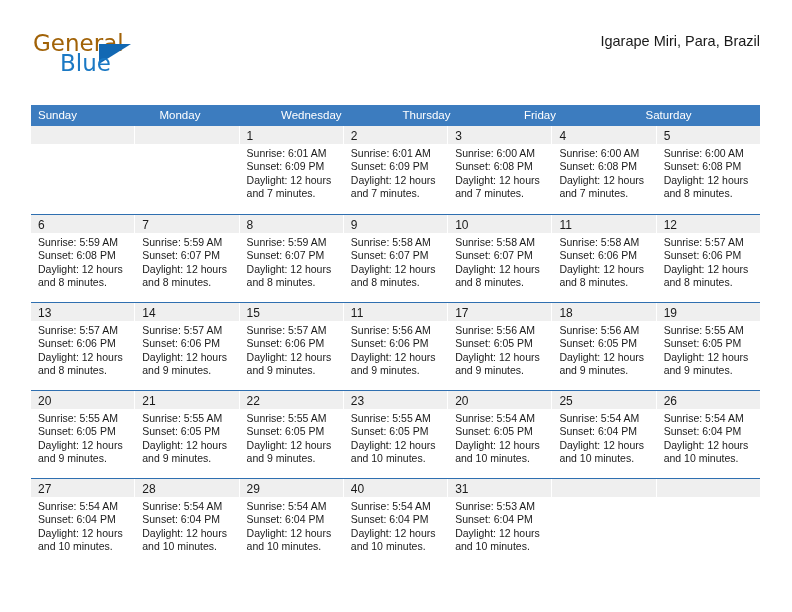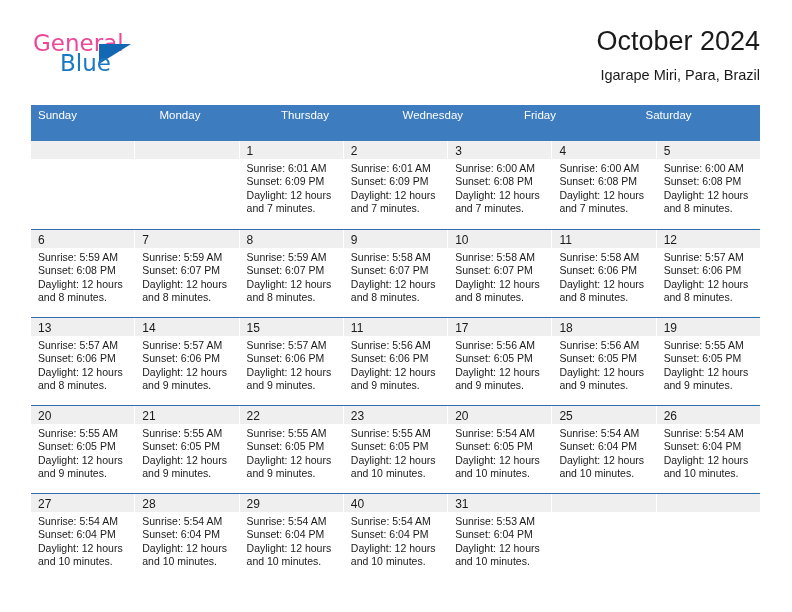--- a/index.html
+++ b/index.html
@@ -35,21 +35,21 @@
     top: 6px;
     width: 210px;
     height: 58px;
   }
   .brand-general {
     position: absolute;
     left: 2px;
     top: 0px;
     font-size: 23px;
     letter-spacing: 0px;
-    color: #ec4899;
+    color: #a16207;
     font-family: "DejaVu Sans", sans-serif;
     font-weight: 400;
     line-height: 26px;
   }
   .brand-blue {
     position: absolute;
     left: 29px;
     top: 20px;
     font-size: 23px;
     color: #1b79c4;
@@ -94,21 +94,21 @@
   
   .calendar {
     position: absolute;
     left: 31px;
     top: 105px;
     width: 729px;
   }
   .dow-row {
     display: flex;
     background: #3c7cbf;
-    height: 36px;
+    height: 21px;
   }
   .dow {
     flex: 1 1 0;
     color: #ffffff;
     font-size: 11.5px;
     line-height: 21px;
     padding-left: 7px;
     box-sizing: border-box;
     white-space: nowrap;
     overflow: hidden;
@@ -164,32 +164,31 @@
 
   <div class="header">
 
     <div class="brand">
       <span class="brand-general">General</span>
       <span class="brand-tri"></span>
       <span class="brand-blue">Blue</span>
     </div>
 
     <div class="title-block">
-      <div class="cal-title">October 2024</div>
       <div class="cal-subtitle">Igarape Miri, Para, Brazil</div>
     </div>
 
   </div>
 
   <div class="calendar">
     <div class="dow-row" id="dow-row">
         <div class="dow">Sunday</div>
         <div class="dow">Monday</div>
+        <div class="dow">Wednesday</div>
         <div class="dow">Thursday</div>
-        <div class="dow">Wednesday</div>
         <div class="dow">Friday</div>
         <div class="dow">Saturday</div>
       </div>
     <div id="weeks-host">
         <div class="week">
           <div class="day empty">
             <div class="day-num-band"><span class="day-num"></span></div>
             <div class="day-lines"></div>
           </div>
           <div class="day empty">

